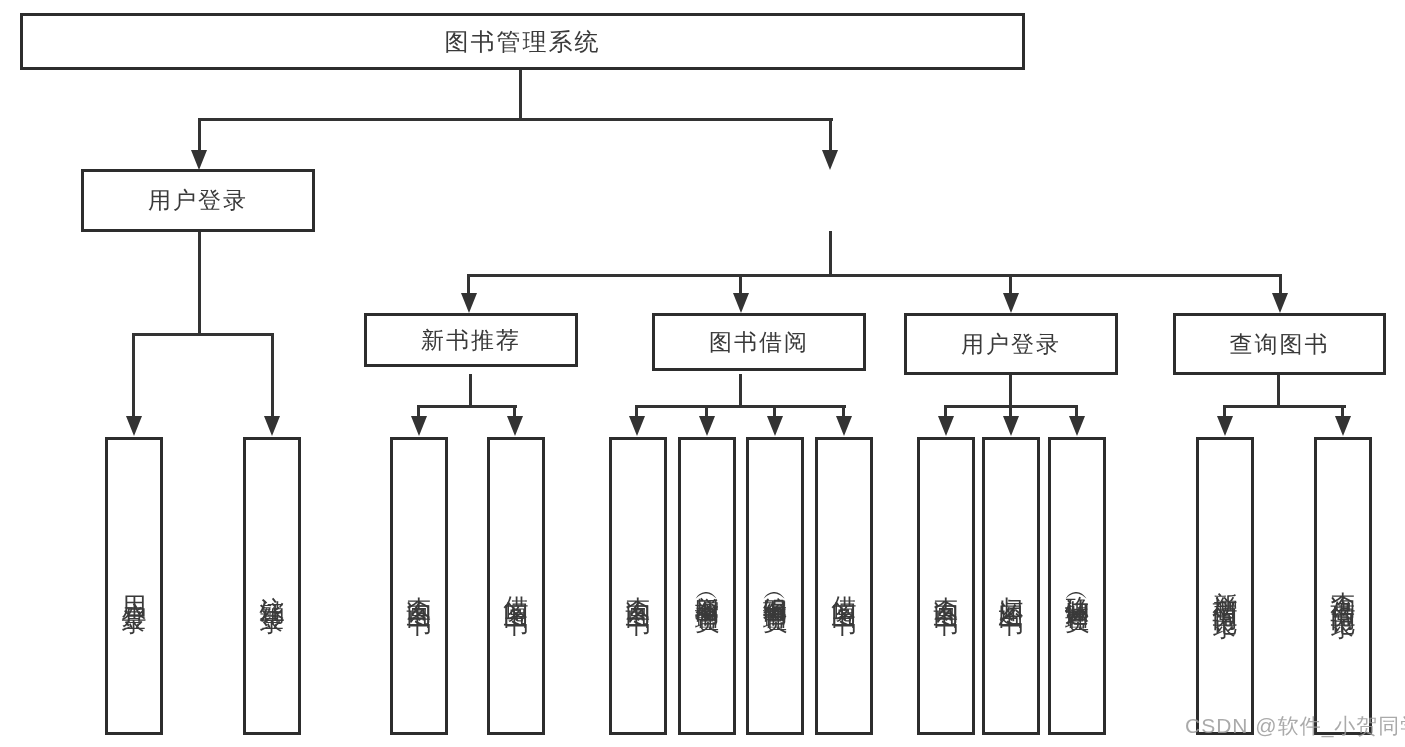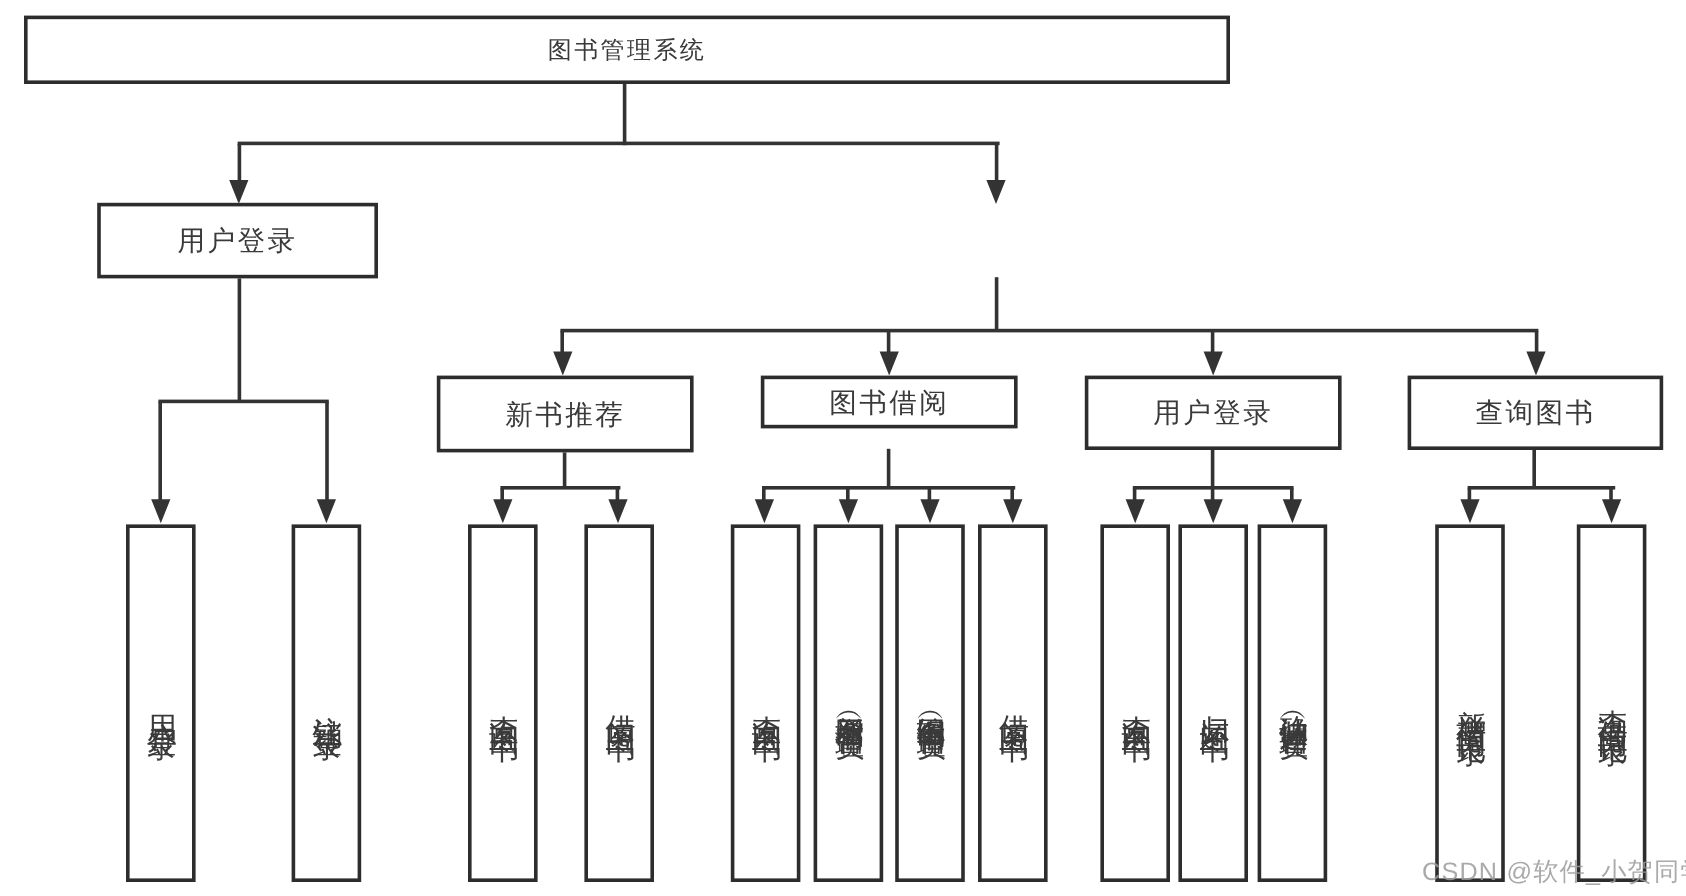--- a/index.html
+++ b/index.html
@@ -6,21 +6,21 @@
   .canvas{
     position:relative;width:1405px;height:747px;background:var(--background,#ffffff);
     font-family:"Liberation Sans",sans-serif;overflow:hidden;
   }
   .node{
     position:absolute;box-sizing:border-box;border:3px solid var(--border,#2d2d2d);
     background:var(--fill,#ffffff);display:flex;align-items:center;justify-content:center;
     color:var(--text,#3a3a3a);z-index:2;
   }
   .hlabel{font-size:23px;letter-spacing:2px;white-space:nowrap;}
-  .root-label{font-size:20px;}
+  .root-label{font-size:24px;}
   .vbox{
     position:absolute;top:437px;width:58px;height:298px;box-sizing:border-box;
     border:3px solid var(--border,#2d2d2d);background:var(--fill,#ffffff);
     display:flex;align-items:center;justify-content:center;z-index:2;
   }
   .vtext{
     writing-mode:vertical-rl;text-orientation:mixed;font-size:25px;line-height:1;
     letter-spacing:5px;color:var(--text,#3a3a3a);white-space:nowrap;
   }
   .vbox.long .vtext{font-size:24px;letter-spacing:2px;}
@@ -41,24 +41,24 @@
 <div class="canvas">
 
   <div class="node" style="left:20px;top:13px;width:1005px;height:57px">
     <span class="hlabel root-label">图书管理系统</span>
   </div>
 
   <div class="node" style="left:81px;top:169px;width:234px;height:63px">
     <span class="hlabel">用户登录</span>
   </div>
 
-  <div class="node" style="left:364px;top:313px;width:214px;height:64px">
+  <div class="node" style="left:364px;top:313px;width:214px;height:54px">
     <span class="hlabel">新书推荐</span>
   </div>
-  <div class="node" style="left:634px;top:313px;width:214px;height:44px">
+  <div class="node" style="left:652px;top:313px;width:214px;height:58px">
     <span class="hlabel">图书借阅</span>
   </div>
   <div class="node" style="left:904px;top:313px;width:214px;height:62px">
     <span class="hlabel">用户登录</span>
   </div>
   <div class="node" style="left:1173px;top:313px;width:213px;height:62px">
     <span class="hlabel">查询图书</span>
   </div>
 
   <div class="vbox" style="left:105px">

